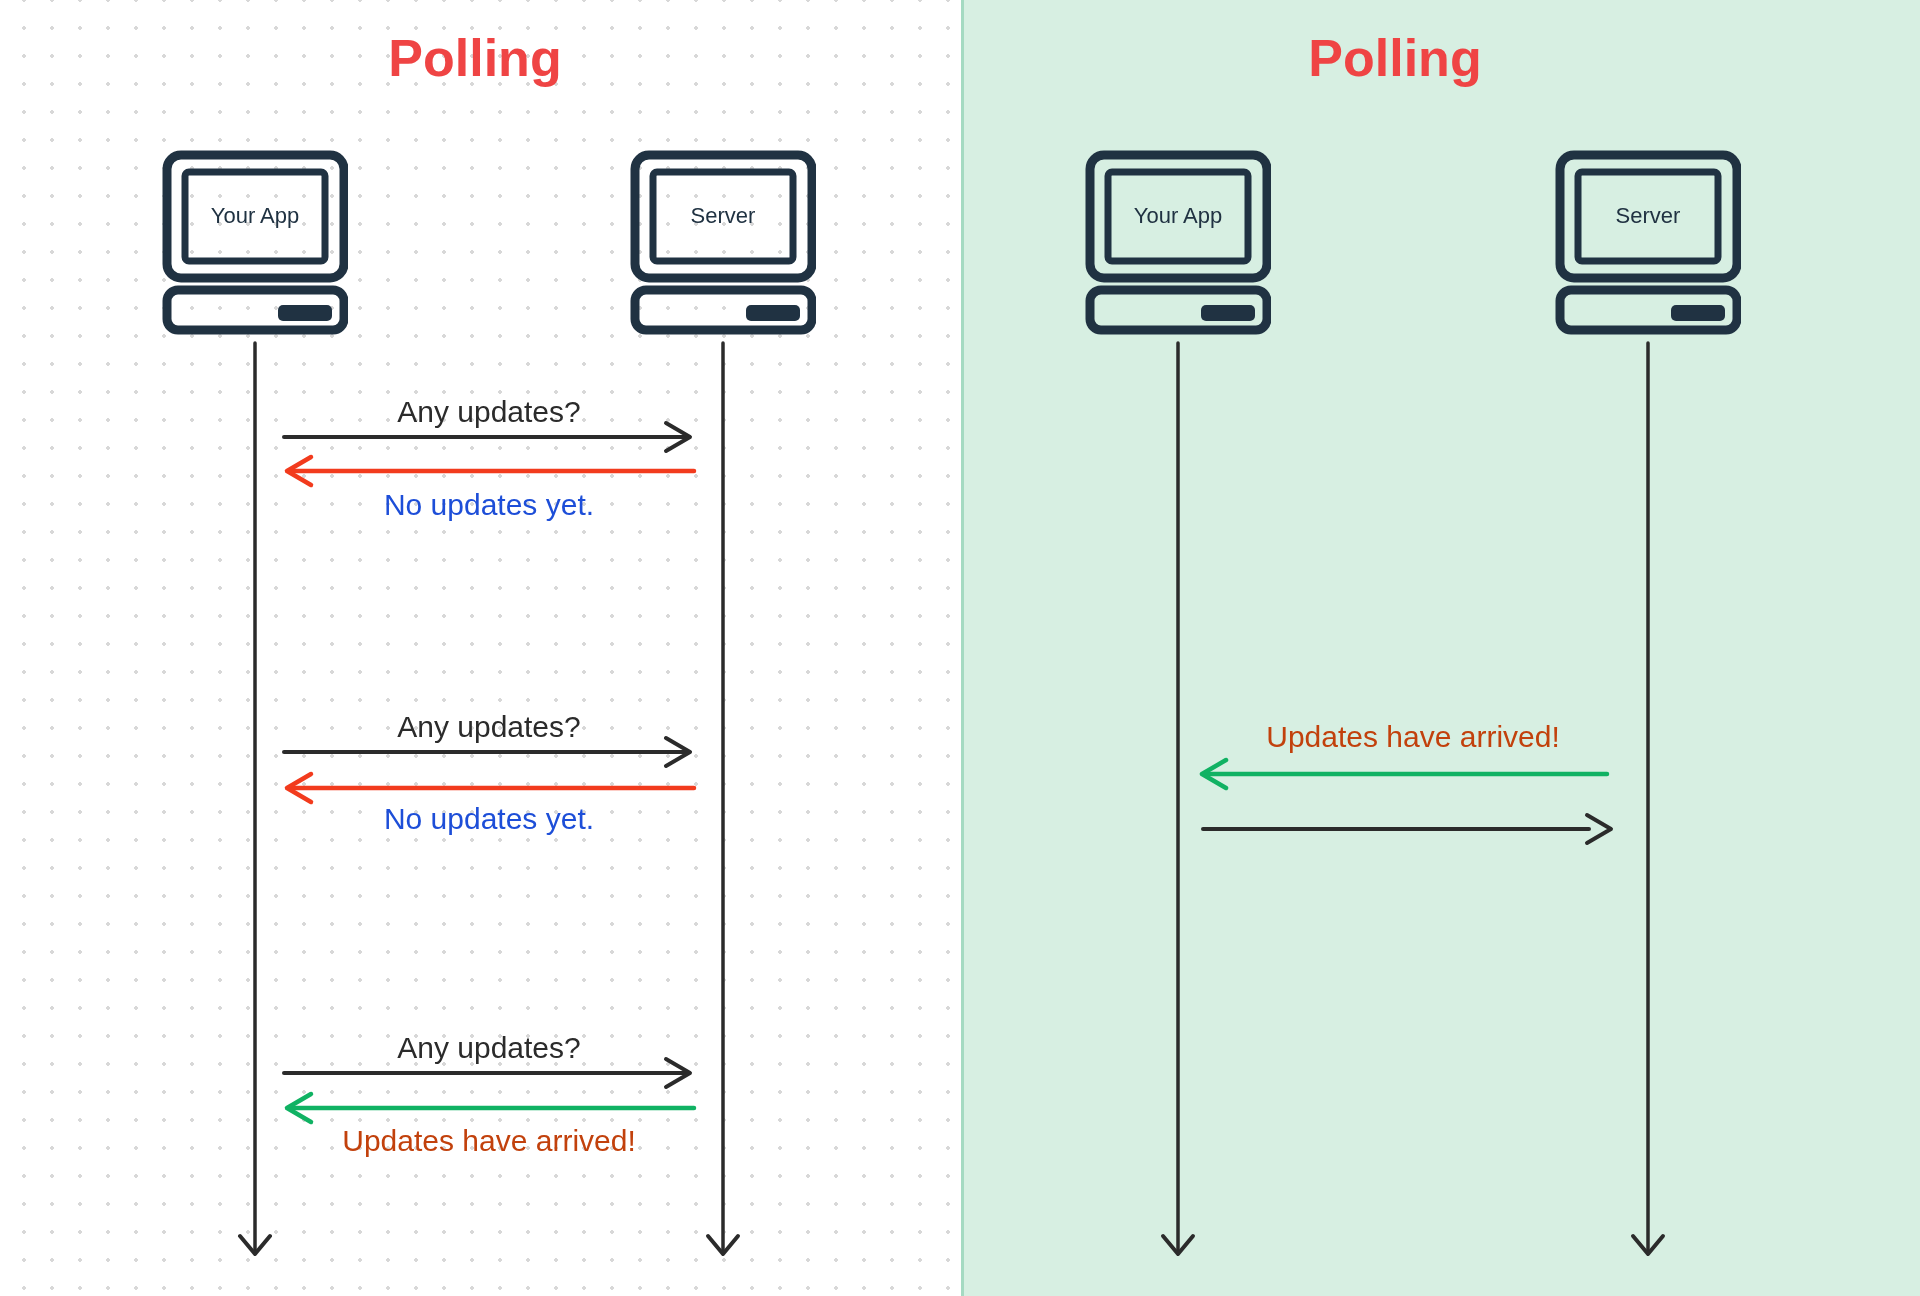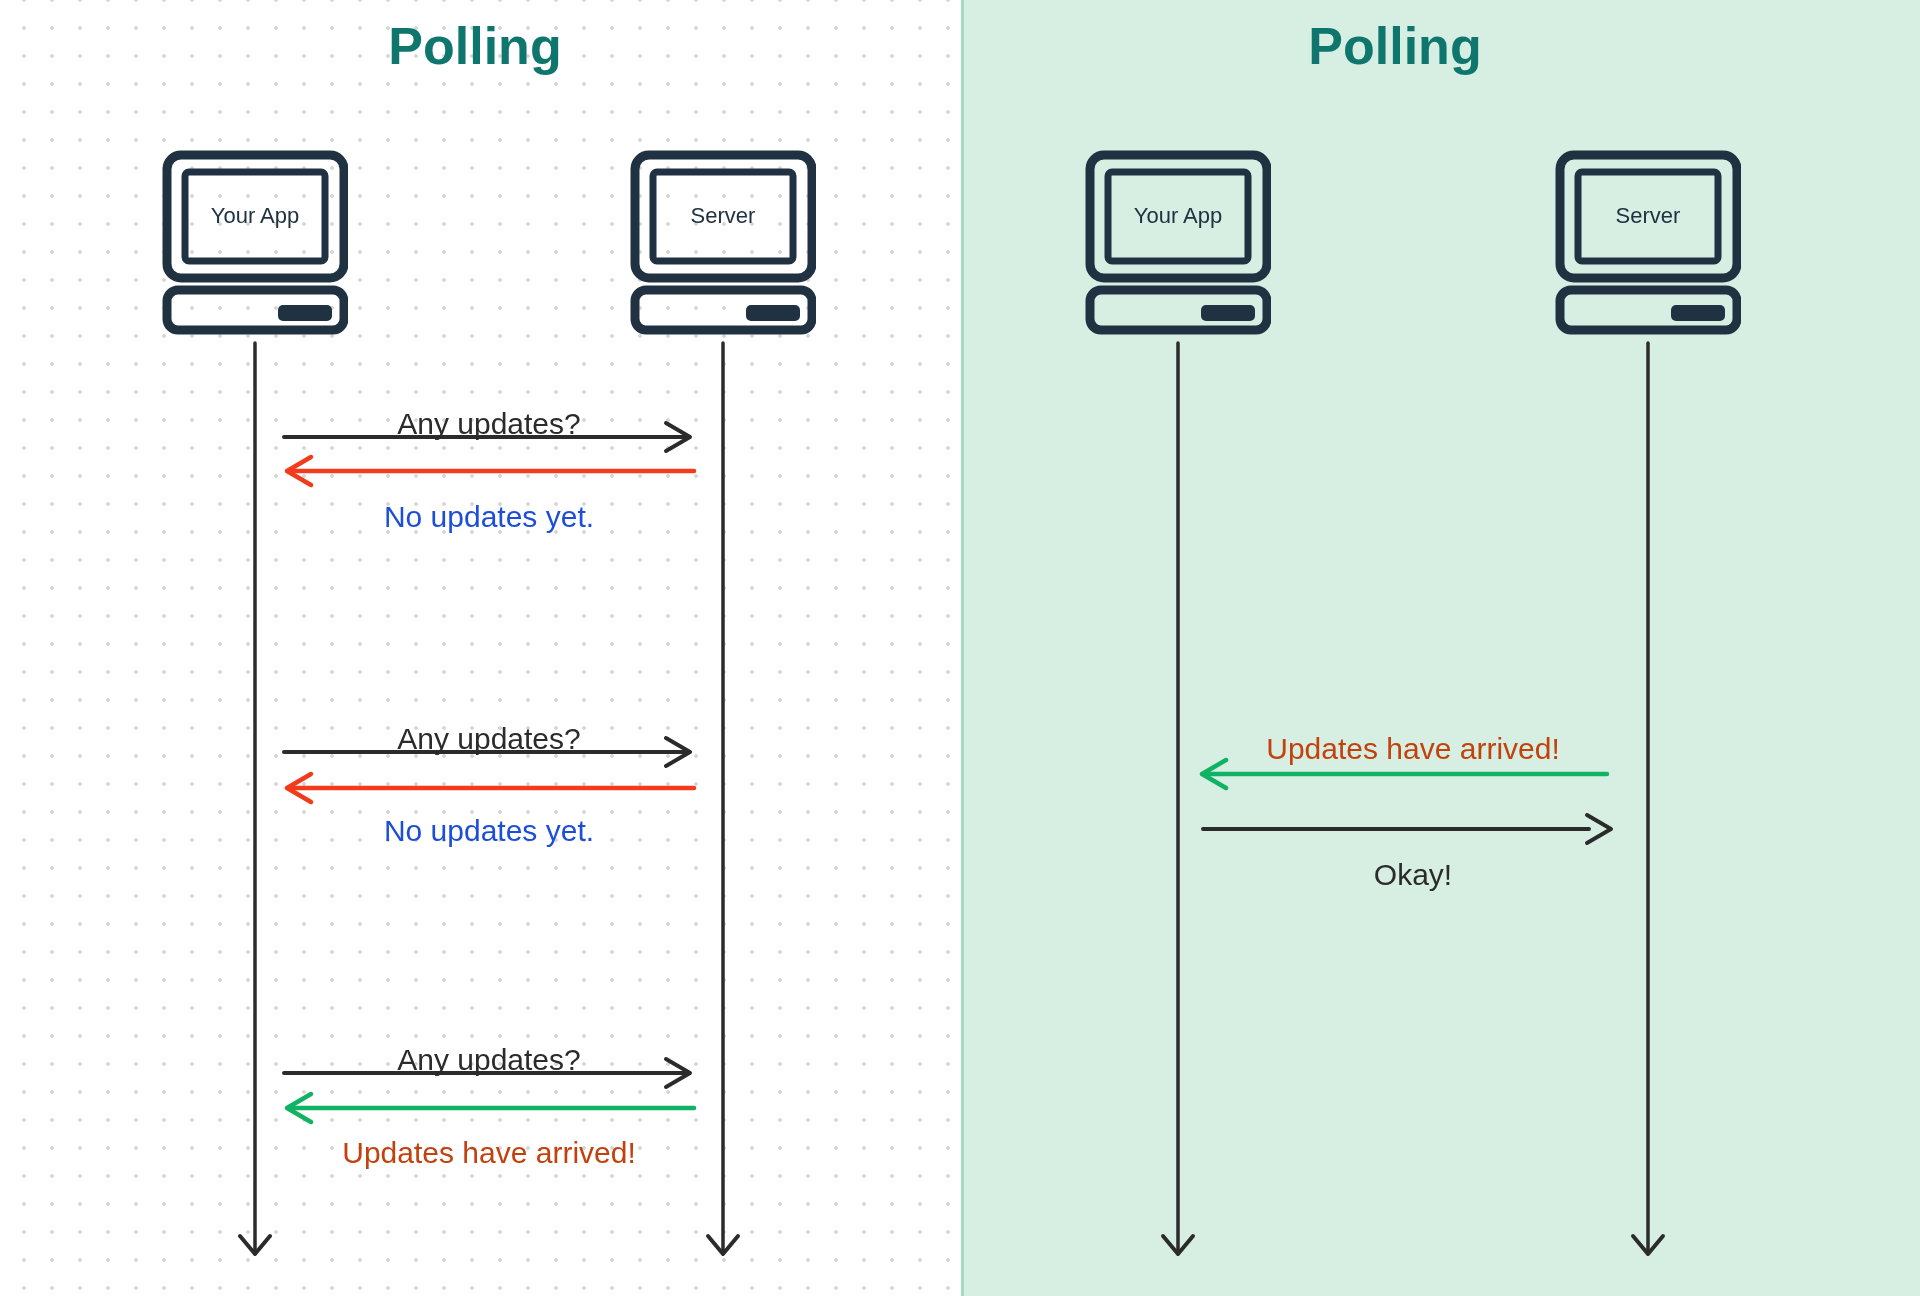--- a/index.html
+++ b/index.html
@@ -11,37 +11,37 @@
   .panel-polling{
     left:0;width:961px;background-color:#ffffff;
     background-image:radial-gradient(circle,#d8d8d8 1.6px,transparent 1.9px);
     background-size:28px 28px;background-position:10px 14px;
   }
   .panel-webhook{
     left:961px;width:959px;background:#d7efe2;
     border-left:3px solid #a5dac2;box-sizing:border-box;
   }
   .panel-title{
-    position:absolute;top:16px;text-align:center;
-    font-size:52px;font-weight:600;color:#0f766e;
+    position:absolute;top:28px;text-align:center;
+    font-size:52px;font-weight:600;color:#ef4444;
   }
   .actor{position:absolute;top:150px;width:186px;height:186px;}
   .pc{position:absolute;left:0;top:0;}
   .pc .frame{fill:none;stroke:#203242;}
   .pc .pill{fill:#203242;stroke:none;}
   .actor-label{
     position:absolute;left:20px;top:24px;width:146px;height:84px;
     display:flex;align-items:center;justify-content:center;
     font-size:22px;font-weight:500;color:#203242;white-space:nowrap;
   }
   .overlay{position:absolute;left:0;top:0;}
   .overlay line,.overlay path{fill:none;stroke-linecap:round;stroke-linejoin:round;}
   .msg-label{
     position:absolute;text-align:center;height:36px;line-height:36px;
-    font-size:30px;font-weight:500;white-space:nowrap;margin-top:12px;
+    font-size:30px;font-weight:500;white-space:nowrap;
   }
   .c-dark{color:#2b2b2b;}
   .c-red{color:#1d4ed8;}
   .c-green{color:#c2410c;}
 </style>
 </head>
 <body>
 
 <div class="canvas">
 
@@ -152,15 +152,14 @@
   </svg>
 
   <div class="msg-label c-dark" style="left:255px;width:468px;top:394px">Any updates?</div>
   <div class="msg-label c-red" style="left:255px;width:468px;top:487px">No updates yet.</div>
   <div class="msg-label c-dark" style="left:255px;width:468px;top:709px">Any updates?</div>
   <div class="msg-label c-red" style="left:255px;width:468px;top:801px">No updates yet.</div>
   <div class="msg-label c-dark" style="left:255px;width:468px;top:1030px">Any updates?</div>
   <div class="msg-label c-green" style="left:255px;width:468px;top:1123px">Updates have arrived!</div>
 
   <div class="msg-label c-green" style="left:1178px;width:470px;top:719px">Updates have arrived!</div>
-  <div class="msg-label c-dark" style="left:1178px;width:470px;top:845px">Okay!</div>
 
 </div>
 
 </body></html>

